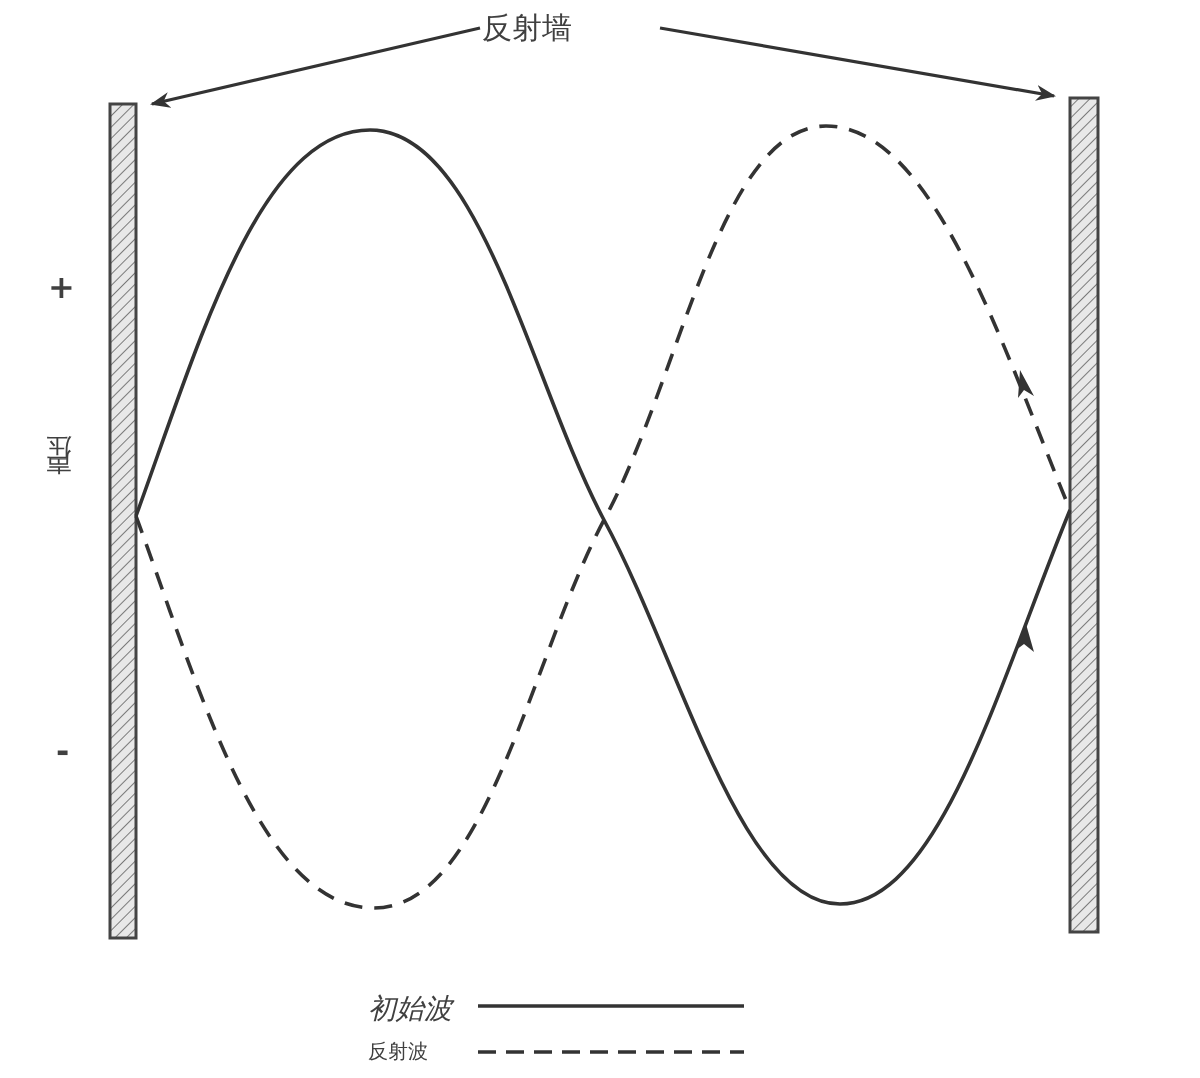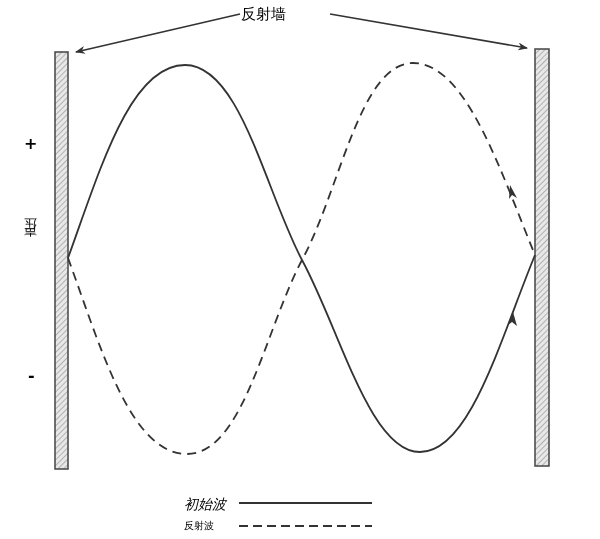--- a/index.html
+++ b/index.html
@@ -1,19 +1,19 @@
 <!DOCTYPE html>
 <html><head>
   <meta charset="utf-8">
   <style>
     html, body { margin: 0; padding: 0; background: #ffffff; }
     body { width: 600px; height: 539px; position: relative; overflow: hidden;
            font-family: "DejaVu Sans", sans-serif; color: #333; }
     #diagram { position: absolute; left: 0; top: 0; }
-    .lbl { position: absolute; font-size: 14px; color: #000000; white-space: nowrap; }
+    .lbl { position: absolute; font-size: 14px; color: #404040; white-space: nowrap; }
     .title-lbl { left: 241px; top: 5px; font-size: 15px; }
     .plus { left: 24px; top: 134px; font-size: 16px; font-weight: bold; }
     .minus { left: 28px; top: 366px; font-size: 16px; font-weight: bold; }
     .ylabel { left: 22px; top: 232px; font-size: 13px; writing-mode: vertical-rl; transform: rotate(180deg); letter-spacing: 8px; }
     .leg1 { left: 184px; top: 496px; font-size: 14px; font-style: italic; }
     .leg2 { left: 184px; top: 519px; font-size: 10px; }
   </style>
 </head>
 <body>
 

